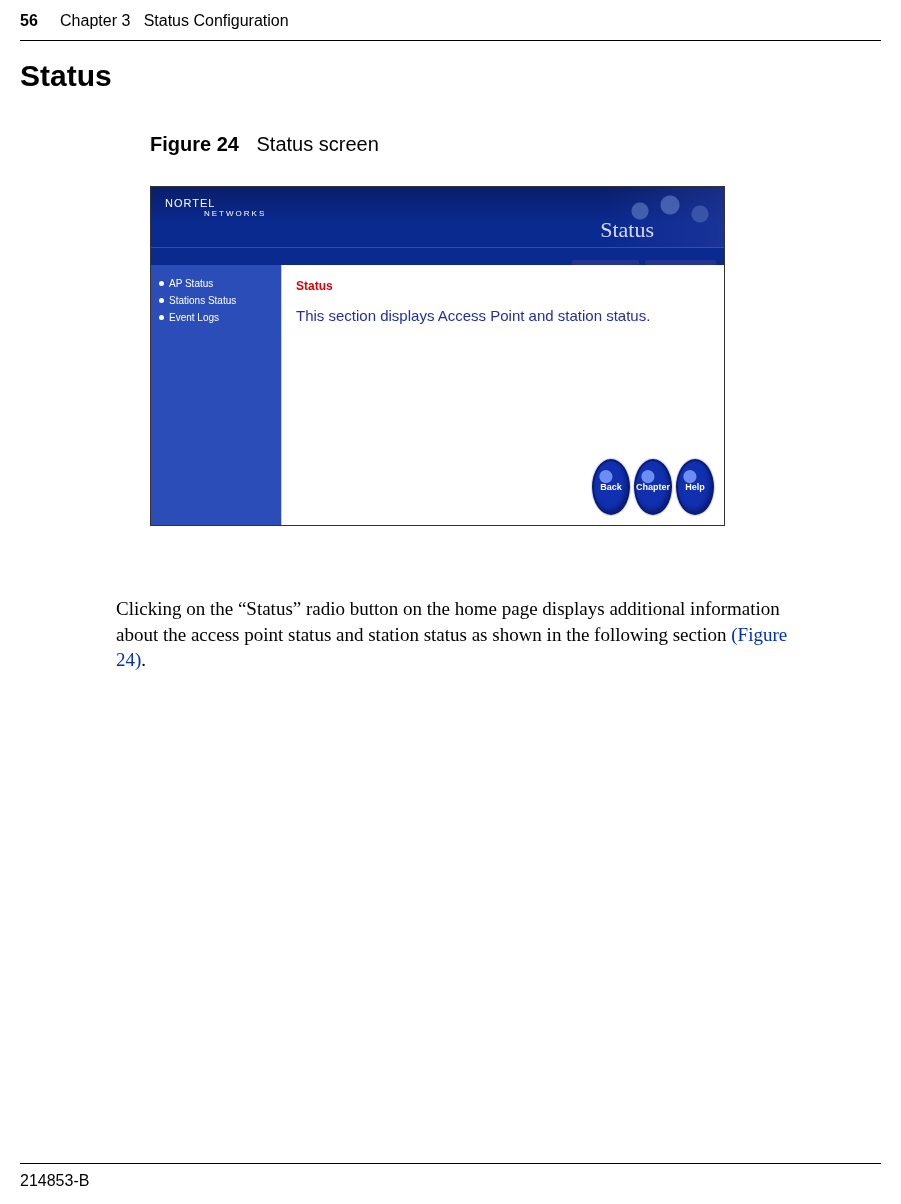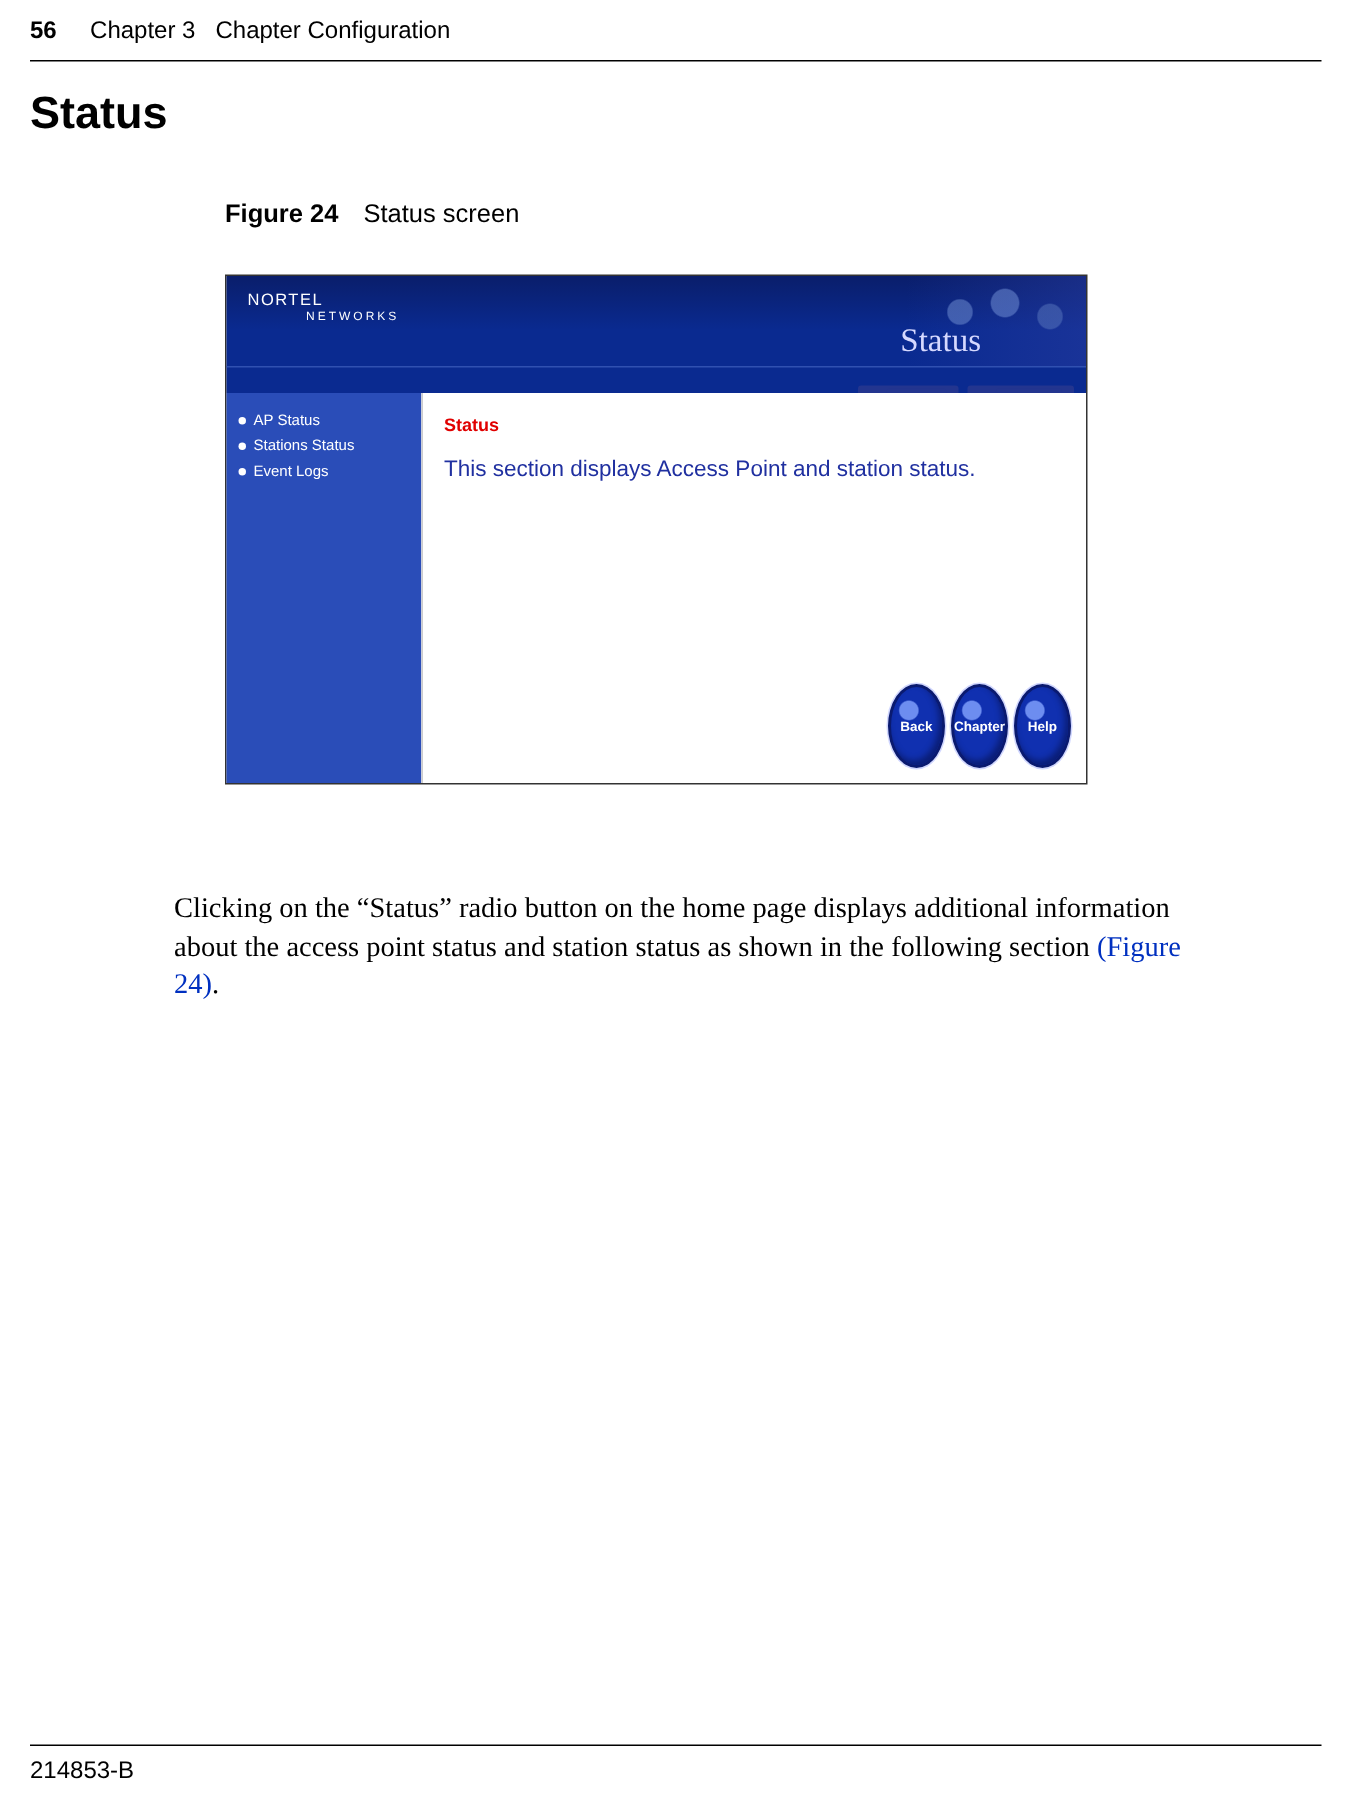--- a/index.html
+++ b/index.html
@@ -22,21 +22,21 @@
     margin: 4px 20px 0 20px;
   }
   .section-title {
     font-family: Arial, Helvetica, sans-serif;
     font-size: 30px;
     font-weight: bold;
     padding: 18px 0 0 20px;
   }
   .figure-caption {
     font-family: Arial, Helvetica, sans-serif;
-    font-size: 17px;
+    font-size: 20px;
     padding: 40px 0 0 150px;
   }
   .figure-caption .fig-label { font-weight: bold; margin-right: 12px; }
   .screenshot-wrap {
     margin: 30px 0 0 150px;
     width: 575px;
     border: 1px solid #333;
     background: #fff;
   }
   .ss-top {
@@ -191,21 +191,21 @@
   }
 </style>
 </head>
 <body>
 
 <div class="page-header">
   <b><span>56</span></b>
   &nbsp;&nbsp;&nbsp;
   <span>Chapter 3</span>
   &nbsp;
-  <span>Chapter Configuration</span>
+  <span>Status Configuration</span>
 </div>
 <hr class="page-header-rule">
 
 <div class="section-title">Status</div>
 
 <div class="figure-caption">
   <span class="fig-label">Figure 24</span>
   <span>Status screen</span>
 </div>
 

